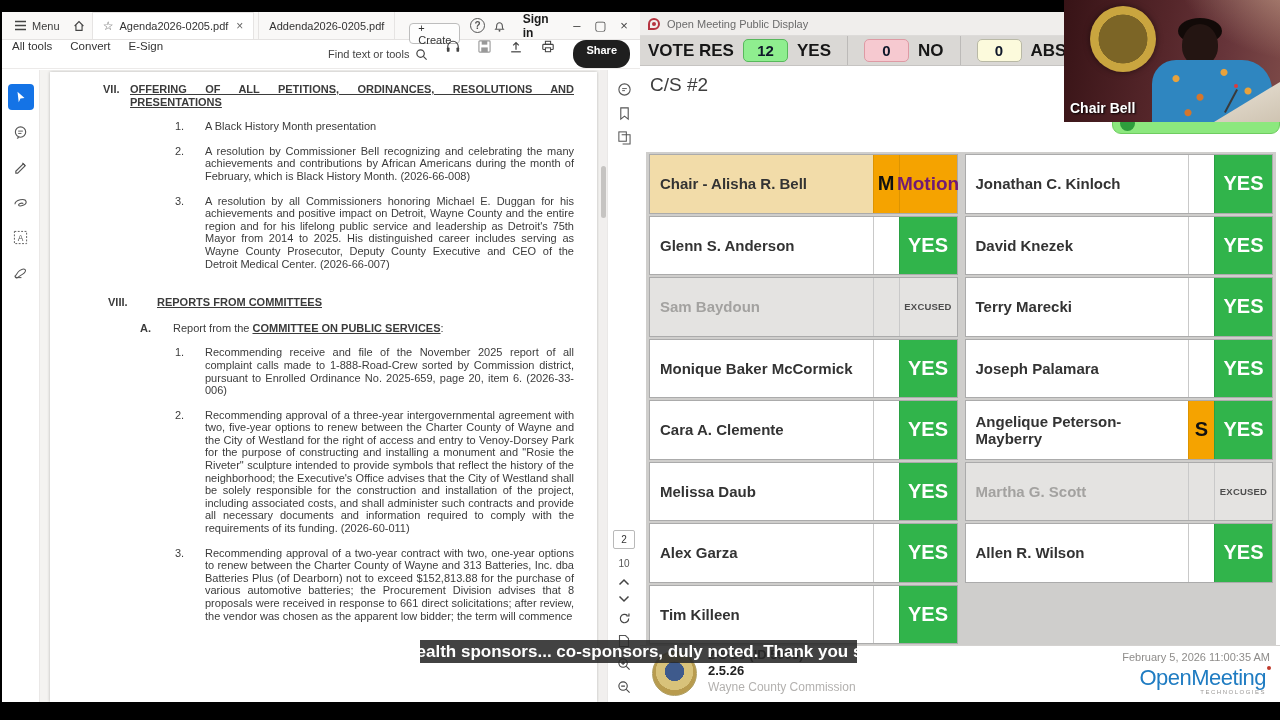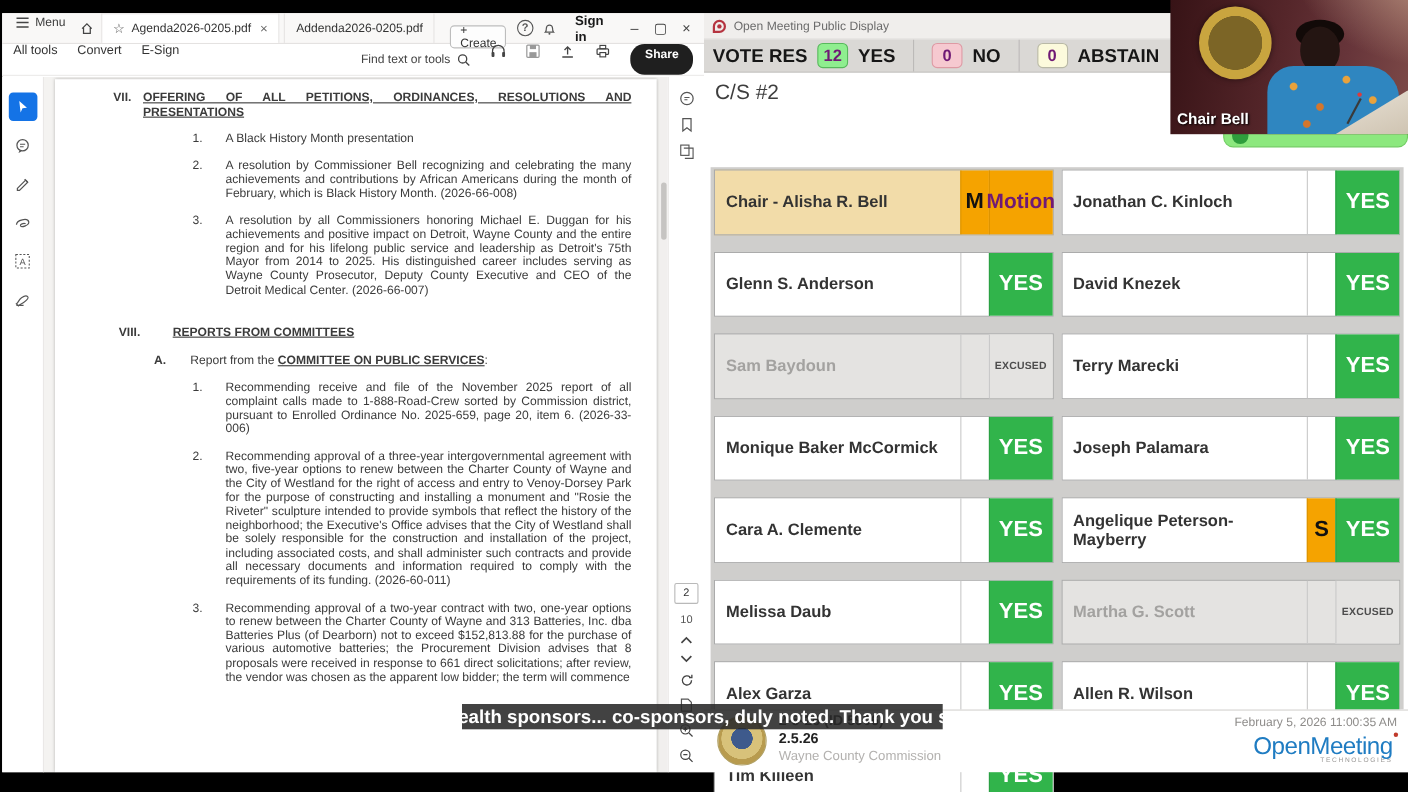--- a/index.html
+++ b/index.html
@@ -4,21 +4,21 @@
 <style>
   * { box-sizing: border-box; margin: 0; padding: 0; }
   html,body { width:1280px; height:720px; background:#000; overflow:hidden;
               font-family:"Liberation Sans", sans-serif; }
   #stage { position:absolute; inset:0; width:1280px; height:720px; background:#000; }
 
   
   .pdf-win { position:absolute; left:2px; top:12px; width:638px; height:690px; background:#fff; }
   .pdf-titlebar { height:28px; background:#f9f8f7; border-bottom:1px solid #e4e2e1;
                   display:flex; align-items:center; padding:0 6px; gap:4px; font-size:11px; color:#3c3c3c; }
-  .menu-btn { display:flex; gap:5px; padding:0 6px; height:22px; cursor:default; }
+  .menu-btn { display:flex; align-items:center; gap:5px; padding:0 6px; height:22px; cursor:default; }
   .icon-btn { width:24px; height:22px; display:flex; align-items:center; justify-content:center; }
   .tab { height:27px; display:flex; align-items:center; gap:6px; padding:0 10px; font-size:11px; color:#333;
          border-left:1px solid #e6e4e3; border-right:1px solid #e6e4e3; max-width:170px; white-space:nowrap; }
   .tab.active { background:#fff; border-top:1px solid #e6e4e3; }
   .tab .star { color:#555; font-size:12px; }
   .tab .tclose { color:#666; font-size:12px; padding-left:2px; }
   .create-btn { display:flex; align-items:center; height:21px; border:1px solid #bdbdbd; border-radius:4px;
                 padding:0 8px; font-size:11px; color:#333; background:#fdfdfd; margin-left:10px;margin-top:16px; }
   .help-circ { width:15px; height:15px; border:1.4px solid #555; border-radius:50%;
                font-size:10px; font-weight:bold; color:#555; display:flex; align-items:center; justify-content:center; }
@@ -66,33 +66,33 @@
   
   .vote-win { position:absolute; left:640px; top:12px; width:640px; height:690px; background:#fff; }
   .vote-titlebar { height:24px; background:#f0eeec; border-bottom:1px solid #dddbd9;
                    display:flex; align-items:center; gap:7px; padding:0 8px; font-size:11px; color:#6b6b6b; }
   .om-icon { width:12px; height:12px; border:2px solid #b5333f; border-radius:50% 50% 50% 0; position:relative; }
   .om-icon::after { content:""; position:absolute; left:2px; top:2px; width:4px; height:4px; border-radius:50%; background:#b5333f; }
 
   .vote-header { height:30px; background:#dad8d5; border-bottom:1px solid #c6c4c2;
                  display:flex; align-items:center; padding:0 8px; gap:9px;
                  font-weight:bold; font-size:17px; color:#161616; white-space:nowrap; overflow:hidden; }
-  .count-box { width:28px; height:23px; border-radius:5px; display:flex; align-items:center; justify-content:center;
-               font-size:15px; font-weight:bold; color:#701a75; flex:none; }
+  .count-box { width:45px; height:23px; border-radius:5px; display:flex; align-items:center; justify-content:center;
+               font-size:15px; font-weight:bold; color:#0f172a; flex:none; }
   .cb-yes { background:#8fee8f; border:1px solid #58b85c; }
   .cb-no { background:#f6c9d0; border:1px solid #de9aa4; }
   .cb-abstain { background:#fcfadc; border:1px solid #b9b9a6; }
   .cb-absent { background:#d4d4d4; border:1px solid #9e9e9e; }
   .vh-sep { width:1px; height:30px; background:#bcbab8; margin:0 7px; flex:none; }
 
   .motion-title { font-size:19px; color:#3e3e3e; padding:8px 0 0 10px; }
 
   .vote-grid { position:absolute; left:6px; right:4px; top:140px; height:493px; background:#cfcecc;
                display:flex; gap:7px; padding:2px 3px; }
-  .vcol { flex:1; display:flex; flex-direction:column; gap:15px; }
+  .vcol { flex:1; display:flex; flex-direction:column; gap:2px; }
   .vrow { height:59.5px; flex:none; display:flex; background:#fff; border:1px solid #ababab; }
   .vname { flex:1; display:flex; align-items:center; padding-left:10px; font-size:15px; font-weight:600; color:#333; }
   .vaux { width:26px; flex:none; border-left:1px solid #c9c9c9; display:flex; align-items:center; justify-content:center;
           font-size:20px; font-weight:800; color:#111; }
   .vvote { width:58px; flex:none; border-left:1px solid #c9c9c9; display:flex; align-items:center; justify-content:center;
            font-size:20px; font-weight:800; color:#333; }
   .vaux.orange, .vvote.orange { background:#f5a300; border-left:1px solid #dd9400; }
   .vvote.orange { font-size:19px; color:#701a75; }
   .vvote.yes { background:#31b44b; color:#fff; border-left:1px solid #2aa043; }
   .vrow.chair { background:#f2dca9; }

